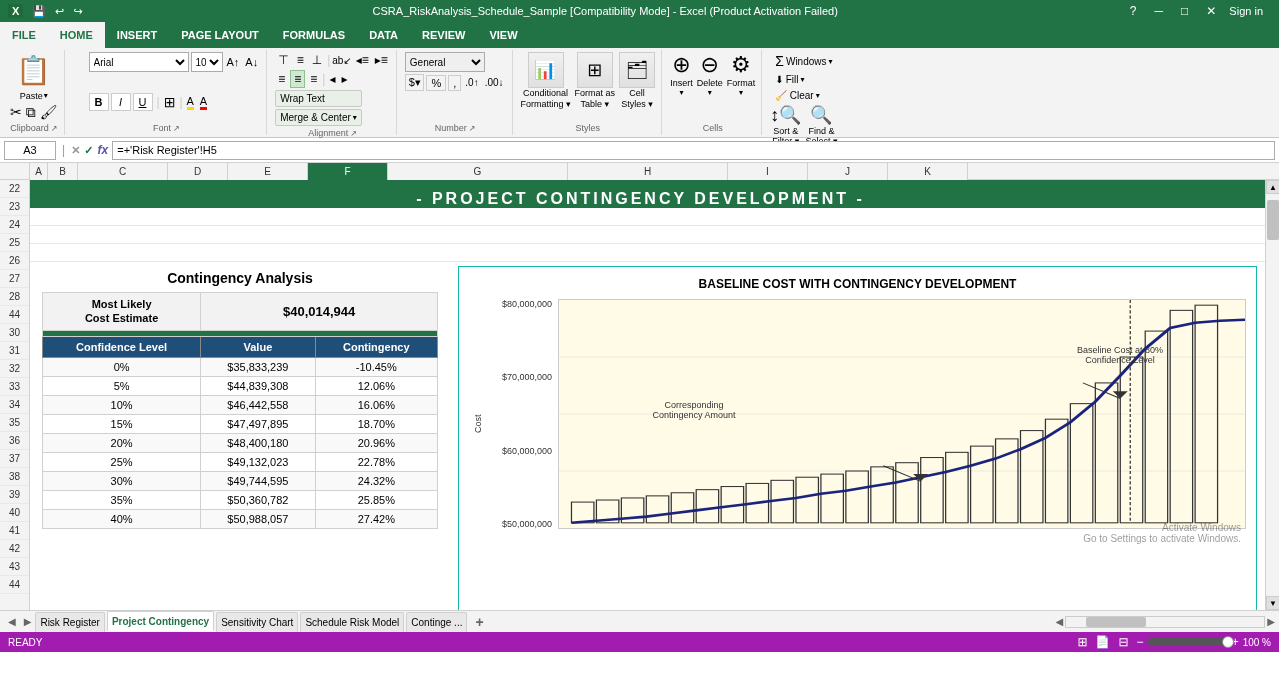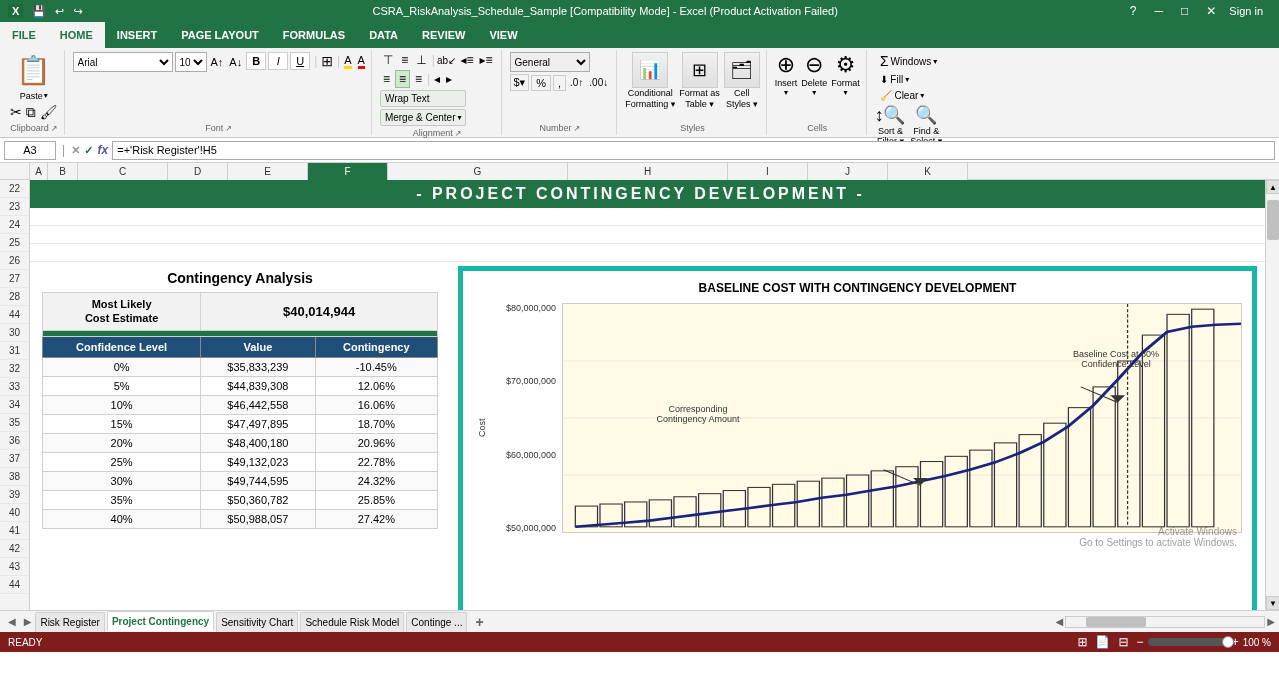--- a/index.html
+++ b/index.html
@@ -247,21 +247,21 @@
       font-size: 14px;
       font-weight: bold;
     }
 
     
     .status-bar {
       display: flex;
       align-items: center;
       justify-content: space-between;
       height: 20px;
-      background: #7f1d1d;
+      background: #a21caf;
       color: white;
       font-size: 10px;
       padding: 0 8px;
     }
 
     .status-right {
       display: flex;
       align-items: center;
       gap: 8px;
     }
@@ -424,21 +424,21 @@
         </div>
       </div>
     </div>
     <div class="ribbon-group-label">
       <span>Clipboard</span>
       <span style="cursor:pointer;font-size:8px;">↗</span>
     </div>
   </div>
 
   <div class="ribbon-group">
-    <div class="ribbon-group-content" style="gap:2px;">
+    <div class="ribbon-group-content" style="flex-direction:column;gap:20px;margin-left:16px;">
       <div class="font-group-row">
         <select class="font-name-select">
           <option>Arial</option>
         </select>
         <select class="font-size-select">
           <option>10</option>
         </select>
         <span style="cursor:pointer;font-size:11px;padding:1px 2px;">A↑</span>
         <span style="cursor:pointer;font-size:11px;padding:1px 2px;">A↓</span>
       </div>
@@ -641,21 +641,21 @@
     <div class="row-num">42</div>
     <div class="row-num">43</div>
     <div class="row-num">44</div>
   </div>
 
   <div class="cells-area" style="position:relative;overflow:hidden;">
 
     <div style="display:flex;height:28px;background:#217346;">
       <div style="flex:1;"></div>
     </div>
-    <div style="position:absolute;top:0;left:0;right:14px;height:28px;background:#217346;display:flex;align-items:center;justify-content:center;">
+    <div style="position:absolute;top:0;left:0;right:14px;height:28px;background:#217346;display:flex;align-items:flex-end;justify-content:center;">
       <span style="color:white;font-size:16px;font-weight:bold;letter-spacing:3px;">- PROJECT CONTINGENCY DEVELOPMENT -</span>
     </div>
 
     <div style="height:18px;border-bottom:1px solid #e8e8e8;"></div>
 
     <div style="height:18px;border-bottom:1px solid #e8e8e8;"></div>
 
     <div style="height:18px;border-bottom:1px solid #e8e8e8;"></div>
 
     <div style="display:flex;height:380px;background:white;">
@@ -720,21 +720,21 @@
             </tr>
             <tr class="data-row">
               <td>40%</td>
               <td>$50,988,057</td>
               <td>27.42%</td>
             </tr>
           </tbody>
         </table>
       </div>
 
-      <div style="flex:1;border:5px solid #14b8a6;background:white;margin:4px 8px;padding:10px;position:relative;">
+      <div style="flex:1;border:1px solid #14b8a6;background:white;margin:4px 8px;padding:10px;position:relative;">
         <div style="text-align:center;font-size:12px;font-weight:bold;color:#000;margin-bottom:8px;">BASELINE COST WITH CONTINGENCY DEVELOPMENT</div>
 
         <div style="display:flex;height:250px;">
 
           <div style="writing-mode:vertical-rl;transform:rotate(180deg);font-size:9px;color:#333;padding-right:4px;display:flex;align-items:center;justify-content:center;">Cost</div>
 
           <div style="display:flex;flex-direction:column;justify-content:space-between;text-align:right;padding-right:6px;font-size:9px;color:#333;padding-bottom:20px;width:75px;">
             <span>$80,000,000</span>
             <span>$70,000,000</span>
             <span>$60,000,000</span>

